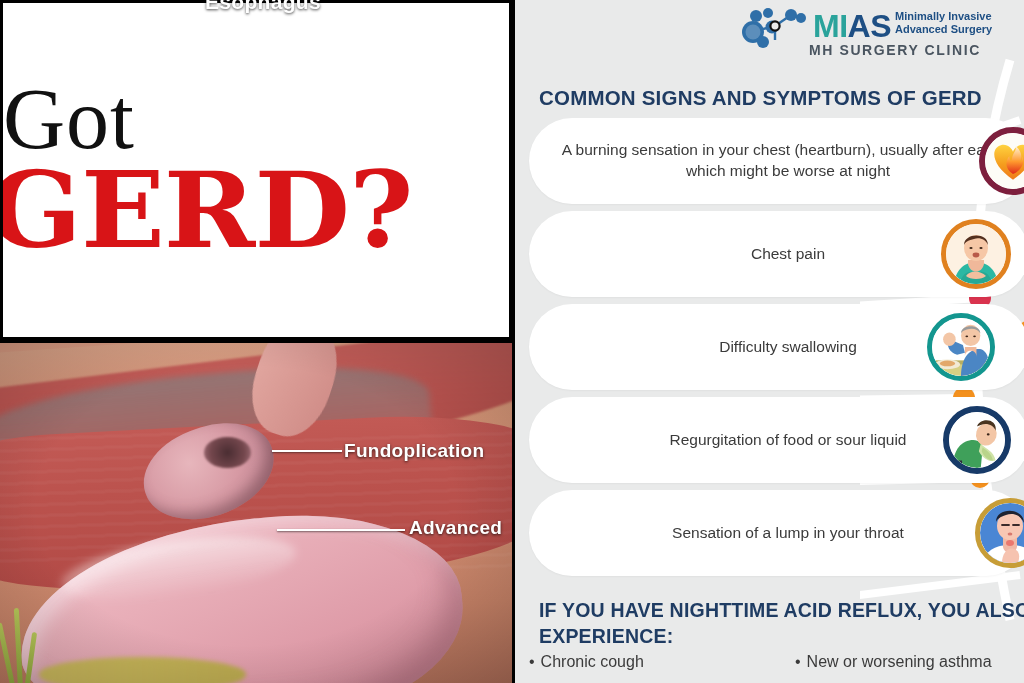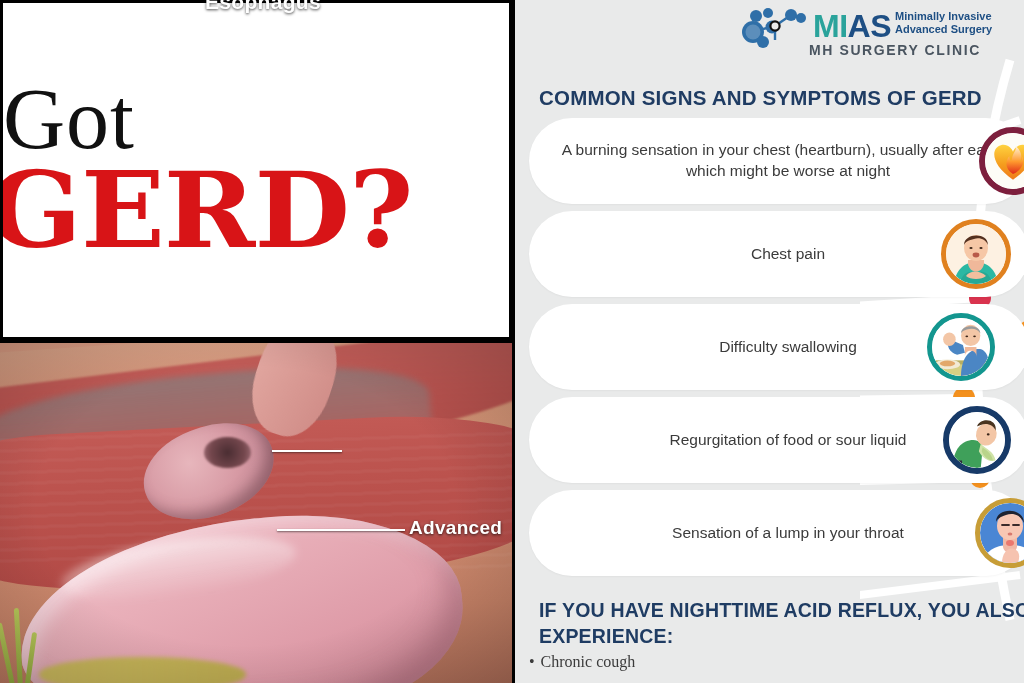--- a/index.html
+++ b/index.html
@@ -142,21 +142,21 @@
   .ic-pers-bg2{ position:absolute; inset:0; background:#ffffff; }
   .ic-pers-bg3{ position:absolute; inset:0; background:#ffffff; }
   .ic-pers-bg4{ position:absolute; inset:0; background:#4a86d4; }
 
   
   .foot-head{ position:absolute; left:24px; top:598px; width:510px;
               font-size:19.5px; font-weight:bold; color:#1f3c63;
               line-height:1.32; letter-spacing:.2px; }
   .bullets{ position:absolute; left:14px; top:653px; width:500px;
             display:flex; }
-  .bullet{ color:#3b3b3b; font-size:16px; white-space:nowrap;font-family:Liberation Serif, serif; }
+  .bullet{ color:#3b3b3b; font-size:16px; white-space:nowrap; }
   .bullet:nth-child(1){ width:266px; }
   .bullet .dot{ display:inline-block; margin-right:6px; }
 </style>
 </head>
 <body>
 
 <div class="stage">
 
   <div class="left-col">
 
@@ -185,20 +185,21 @@
             <i></i>
             <i></i>
           </div>
         <div class="a-yellow"></div>
         <div class="a-vig"></div>
       </div>
     </div>
 
     <div class="a-label lbl-esoph">Esophagus</div>
     <div class="a-leader ld-fundo"></div>
+    <div class="a-label lbl-fundo">Fundoplication</div>
     <div class="a-leader ld-stom"></div>
     <div class="a-label lbl-stom">Advanced</div>
   </div>
 
   <div class="right-col">
 
     <svg class="net" viewBox="0 0 170 683">
       <path d="M150 60 C 108 200, 100 380, 150 620" stroke="#ffffff" stroke-width="9" fill="none"></path>
       <path d="M-40 190 L 160 120" stroke="#ffffff" stroke-width="8" fill="none"></path>
       <path d="M-40 308 L 120 298" stroke="#ffffff" stroke-width="8" fill="none"></path>
@@ -344,16 +345,17 @@
           </div>
         </div>
       </div>
 
     </div>
 
     <div class="foot-head">IF YOU HAVE NIGHTTIME ACID REFLUX, YOU ALSO EXPERIENCE:</div>
 
     <div class="bullets">
       <div class="bullet"><span class="dot">•</span><span>Chronic cough</span></div>
+      <div class="bullet"><span class="dot">•</span><span>New or worsening asthma</span></div>
     </div>
 
   </div>
 </div>
 
 </body></html>

